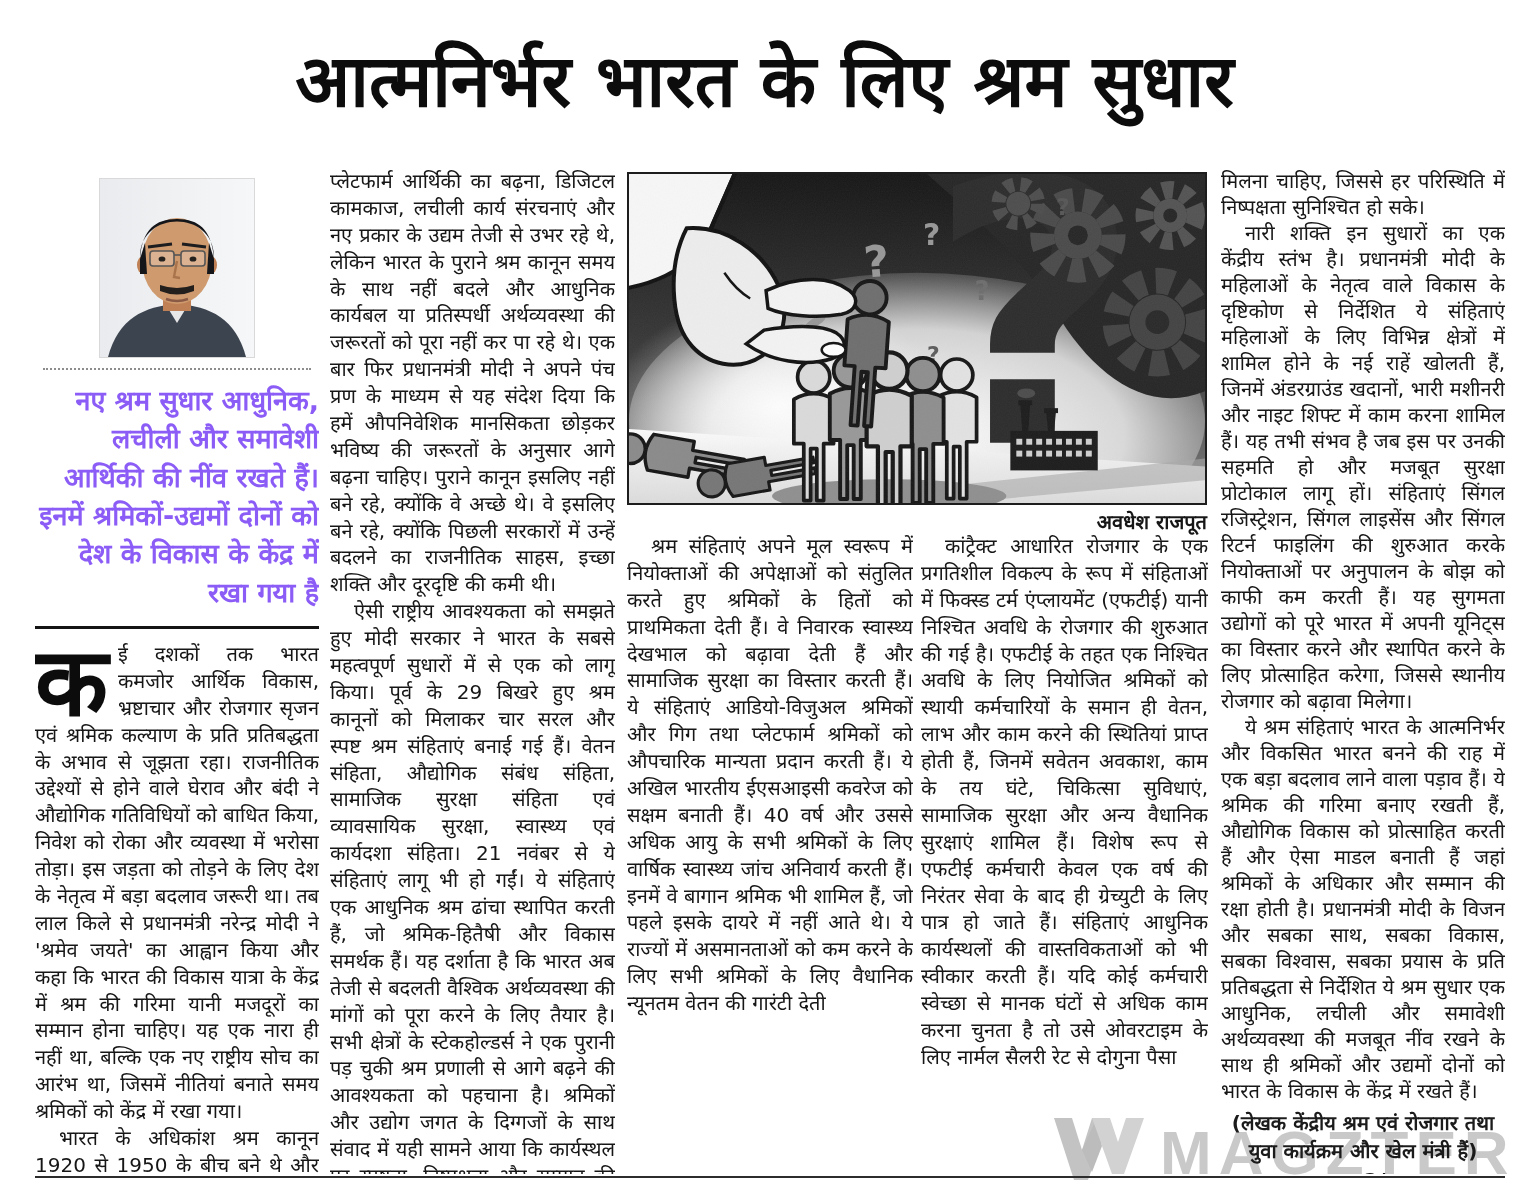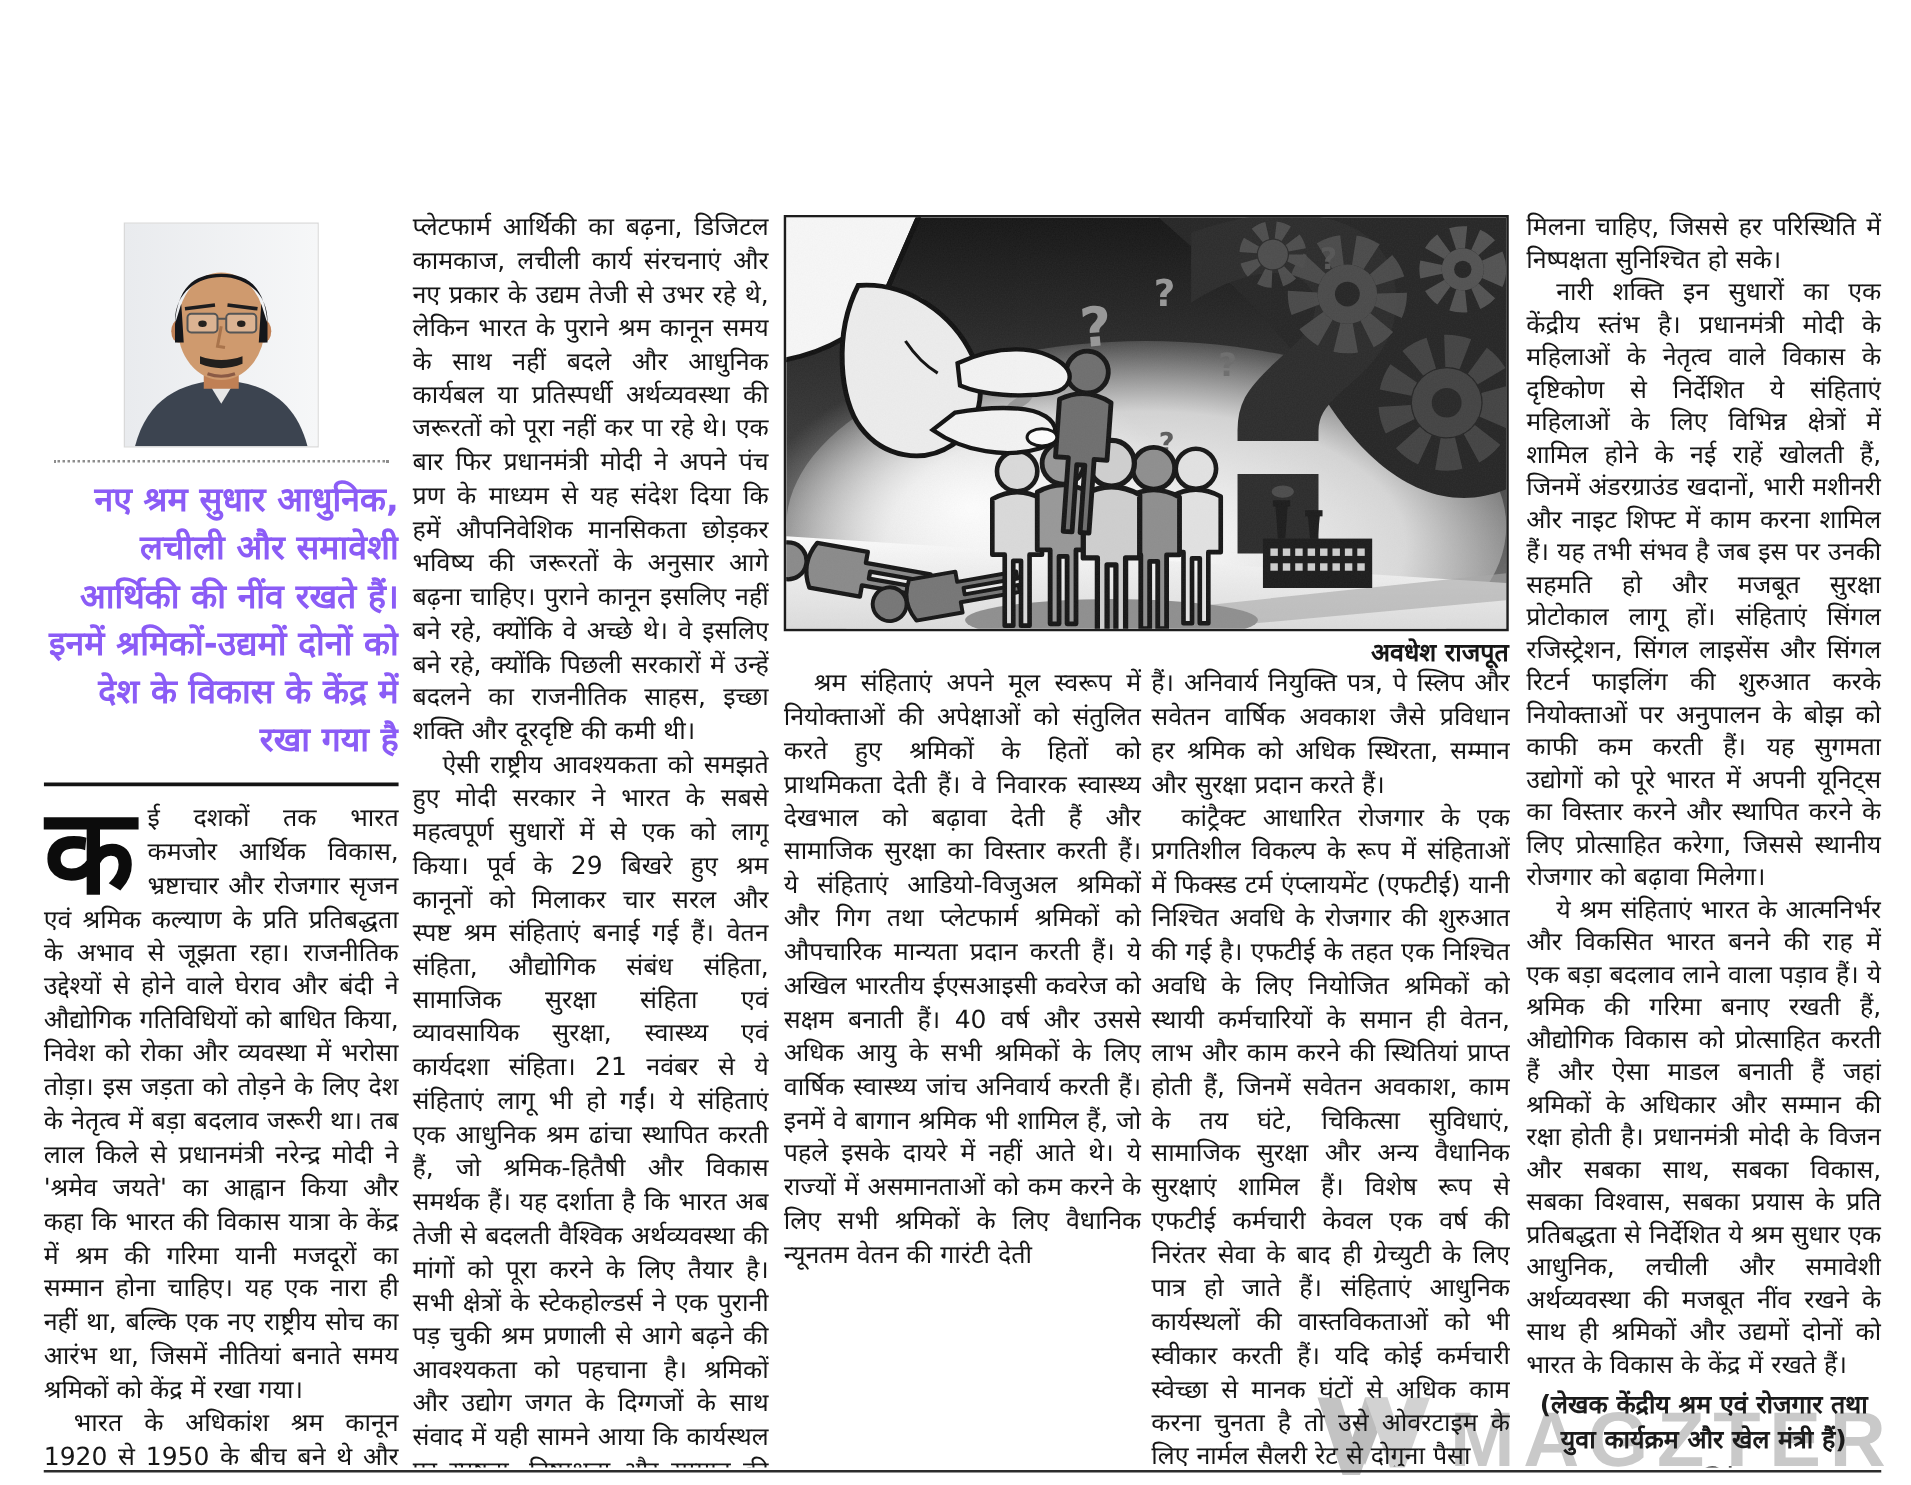--- a/index.html
+++ b/index.html
@@ -41,20 +41,21 @@
 
   <div class="watermark">
     <svg width="96" height="72" viewBox="0 0 96 72">
       <polygon points="2,6 20,6 30,38 40,6 58,6 36,68 22,68" fill="#c3c3c3"></polygon>
       <polygon points="40,6 58,6 66,30 74,6 92,6 72,62 60,62" fill="#d2d2d2"></polygon>
       <polygon points="30,38 40,60 50,34 42,12" fill="#bcbcbc"></polygon>
     </svg>
     <div class="wm-text">MAGZTER</div>
   </div>
 
+  <div class="headline topz">आत्मनिर्भर भारत के लिए श्रम सुधार</div>
 
   <div class="col col1 colz">
     <div class="photo-wrap">
       <svg viewBox="0 0 154 178" width="154" height="178">
         <defs>
           <linearGradient id="pbg" x1="0" y1="0" x2="1" y2="0">
             <stop offset="0" stop-color="#e9ebee"></stop>
               <stop offset="1" stop-color="#f6f7f8"></stop>
           </linearGradient>
         </defs>
@@ -213,21 +214,20 @@
       <rect width="580" height="333" filter="url(#grain)" opacity="0.14"></rect>
     </svg>
   </div>
   <div class="illus-credit">अवधेश राजपूत</div>
 
   <div class="col col3 colz">
     <p class="body-p ind">श्रम संहिताएं अपने मूल स्वरूप में नियोक्ताओं की अपेक्षाओं को संतुलित करते हुए श्रमिकों के हितों को प्राथमिकता देती हैं। वे निवारक स्वास्थ्य देखभाल को बढ़ावा देती हैं और सामाजिक सुरक्षा का विस्तार करती हैं। ये संहिताएं आडियो-विजुअल श्रमिकों और गिग तथा प्लेटफार्म श्रमिकों को औपचारिक मान्यता प्रदान करती हैं। ये अखिल भारतीय ईएसआइसी कवरेज को सक्षम बनाती हैं। 40 वर्ष और उससे अधिक आयु के सभी श्रमिकों के लिए वार्षिक स्वास्थ्य जांच अनिवार्य करती हैं। इनमें वे बागान श्रमिक भी शामिल हैं, जो पहले इसके दायरे में नहीं आते थे। ये राज्यों में असमानताओं को कम करने के लिए सभी श्रमिकों के लिए वैधानिक न्यूनतम वेतन की गारंटी देती</p>
   </div>
 
   <div class="col col4 colz">
-    <p class="body-p">हैं। अनिवार्य नियुक्ति पत्र, पे स्लिप और सवेतन वार्षिक अवकाश जैसे प्रविधान हर श्रमिक को अधिक स्थिरता, सम्मान और सुरक्षा प्रदान करते हैं।</p>
     <p class="body-p ind">कांट्रैक्ट आधारित रोजगार के एक प्रगतिशील विकल्प के रूप में संहिताओं में फिक्स्ड टर्म एंप्लायमेंट (एफटीई) यानी निश्चित अवधि के रोजगार की शुरुआत की गई है। एफटीई के तहत एक निश्चित अवधि के लिए नियोजित श्रमिकों को स्थायी कर्मचारियों के समान ही वेतन, लाभ और काम करने की स्थितियां प्राप्त होती हैं, जिनमें सवेतन अवकाश, काम के तय घंटे, चिकित्सा सुविधाएं, सामाजिक सुरक्षा और अन्य वैधानिक सुरक्षाएं शामिल हैं। विशेष रूप से एफटीई कर्मचारी केवल एक वर्ष की निरंतर सेवा के बाद ही ग्रेच्युटी के लिए पात्र हो जाते हैं। संहिताएं आधुनिक कार्यस्थलों की वास्तविकताओं को भी स्वीकार करती हैं। यदि कोई कर्मचारी स्वेच्छा से मानक घंटों से अधिक काम करना चुनता है तो उसे ओवरटाइम के लिए नार्मल सैलरी रेट से दोगुना पैसा</p>
   </div>
 
   <div class="col col5 colz">
     <p class="body-p">मिलना चाहिए, जिससे हर परिस्थिति में निष्पक्षता सुनिश्चित हो सके।</p>
     <p class="body-p ind">नारी शक्ति इन सुधारों का एक केंद्रीय स्तंभ है। प्रधानमंत्री मोदी के महिलाओं के नेतृत्व वाले विकास के दृष्टिकोण से निर्देशित ये संहिताएं महिलाओं के लिए विभिन्न क्षेत्रों में शामिल होने के नई राहें खोलती हैं, जिनमें अंडरग्राउंड खदानों, भारी मशीनरी और नाइट शिफ्ट में काम करना शामिल हैं। यह तभी संभव है जब इस पर उनकी सहमति हो और मजबूत सुरक्षा प्रोटोकाल लागू हों। संहिताएं सिंगल रजिस्ट्रेशन, सिंगल लाइसेंस और सिंगल रिटर्न फाइलिंग की शुरुआत करके नियोक्ताओं पर अनुपालन के बोझ को काफी कम करती हैं। यह सुगमता उद्योगों को पूरे भारत में अपनी यूनिट्स का विस्तार करने और स्थापित करने के लिए प्रोत्साहित करेगा, जिससे स्थानीय रोजगार को बढ़ावा मिलेगा।</p>
     <p class="body-p ind">ये श्रम संहिताएं भारत के आत्मनिर्भर और विकसित भारत बनने की राह में एक बड़ा बदलाव लाने वाला पड़ाव हैं। ये श्रमिक की गरिमा बनाए रखती हैं, औद्योगिक विकास को प्रोत्साहित करती हैं और ऐसा माडल बनाती हैं जहां श्रमिकों के अधिकार और सम्मान की रक्षा होती है। प्रधानमंत्री मोदी के विजन और सबका साथ, सबका विकास, सबका विश्वास, सबका प्रयास के प्रति प्रतिबद्धता से निर्देशित ये श्रम सुधार एक आधुनिक, लचीली और समावेशी अर्थव्यवस्था की मजबूत नींव रखने के साथ ही श्रमिकों और उद्यमों दोनों को भारत के विकास के केंद्र में रखते हैं।</p>
     <div class="byline">(लेखक केंद्रीय श्रम एवं रोजगार तथा युवा कार्यक्रम और खेल मंत्री हैं)</div>
     <div class="email">response@jagran.com</div>
   </div>

